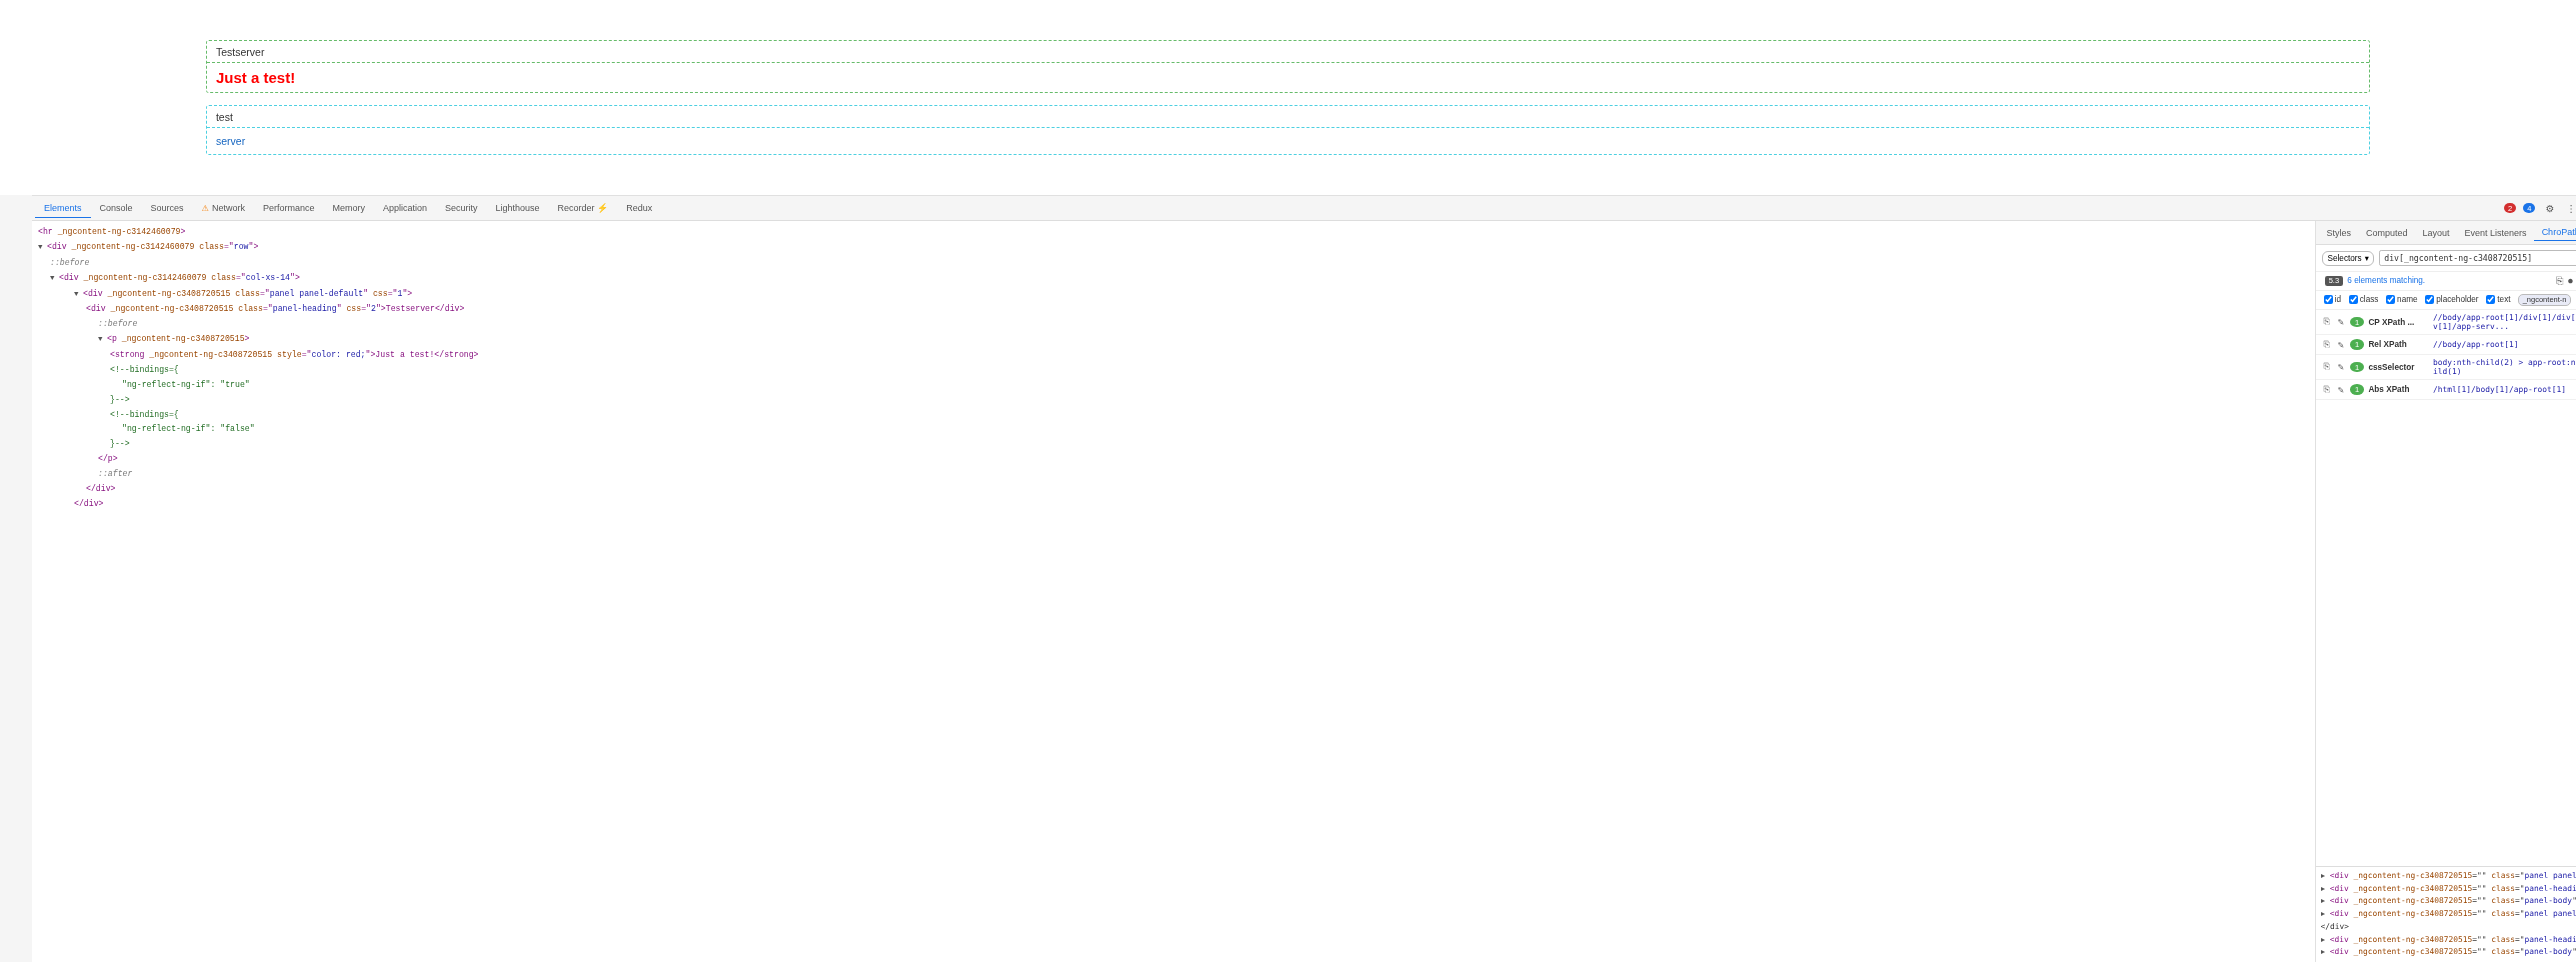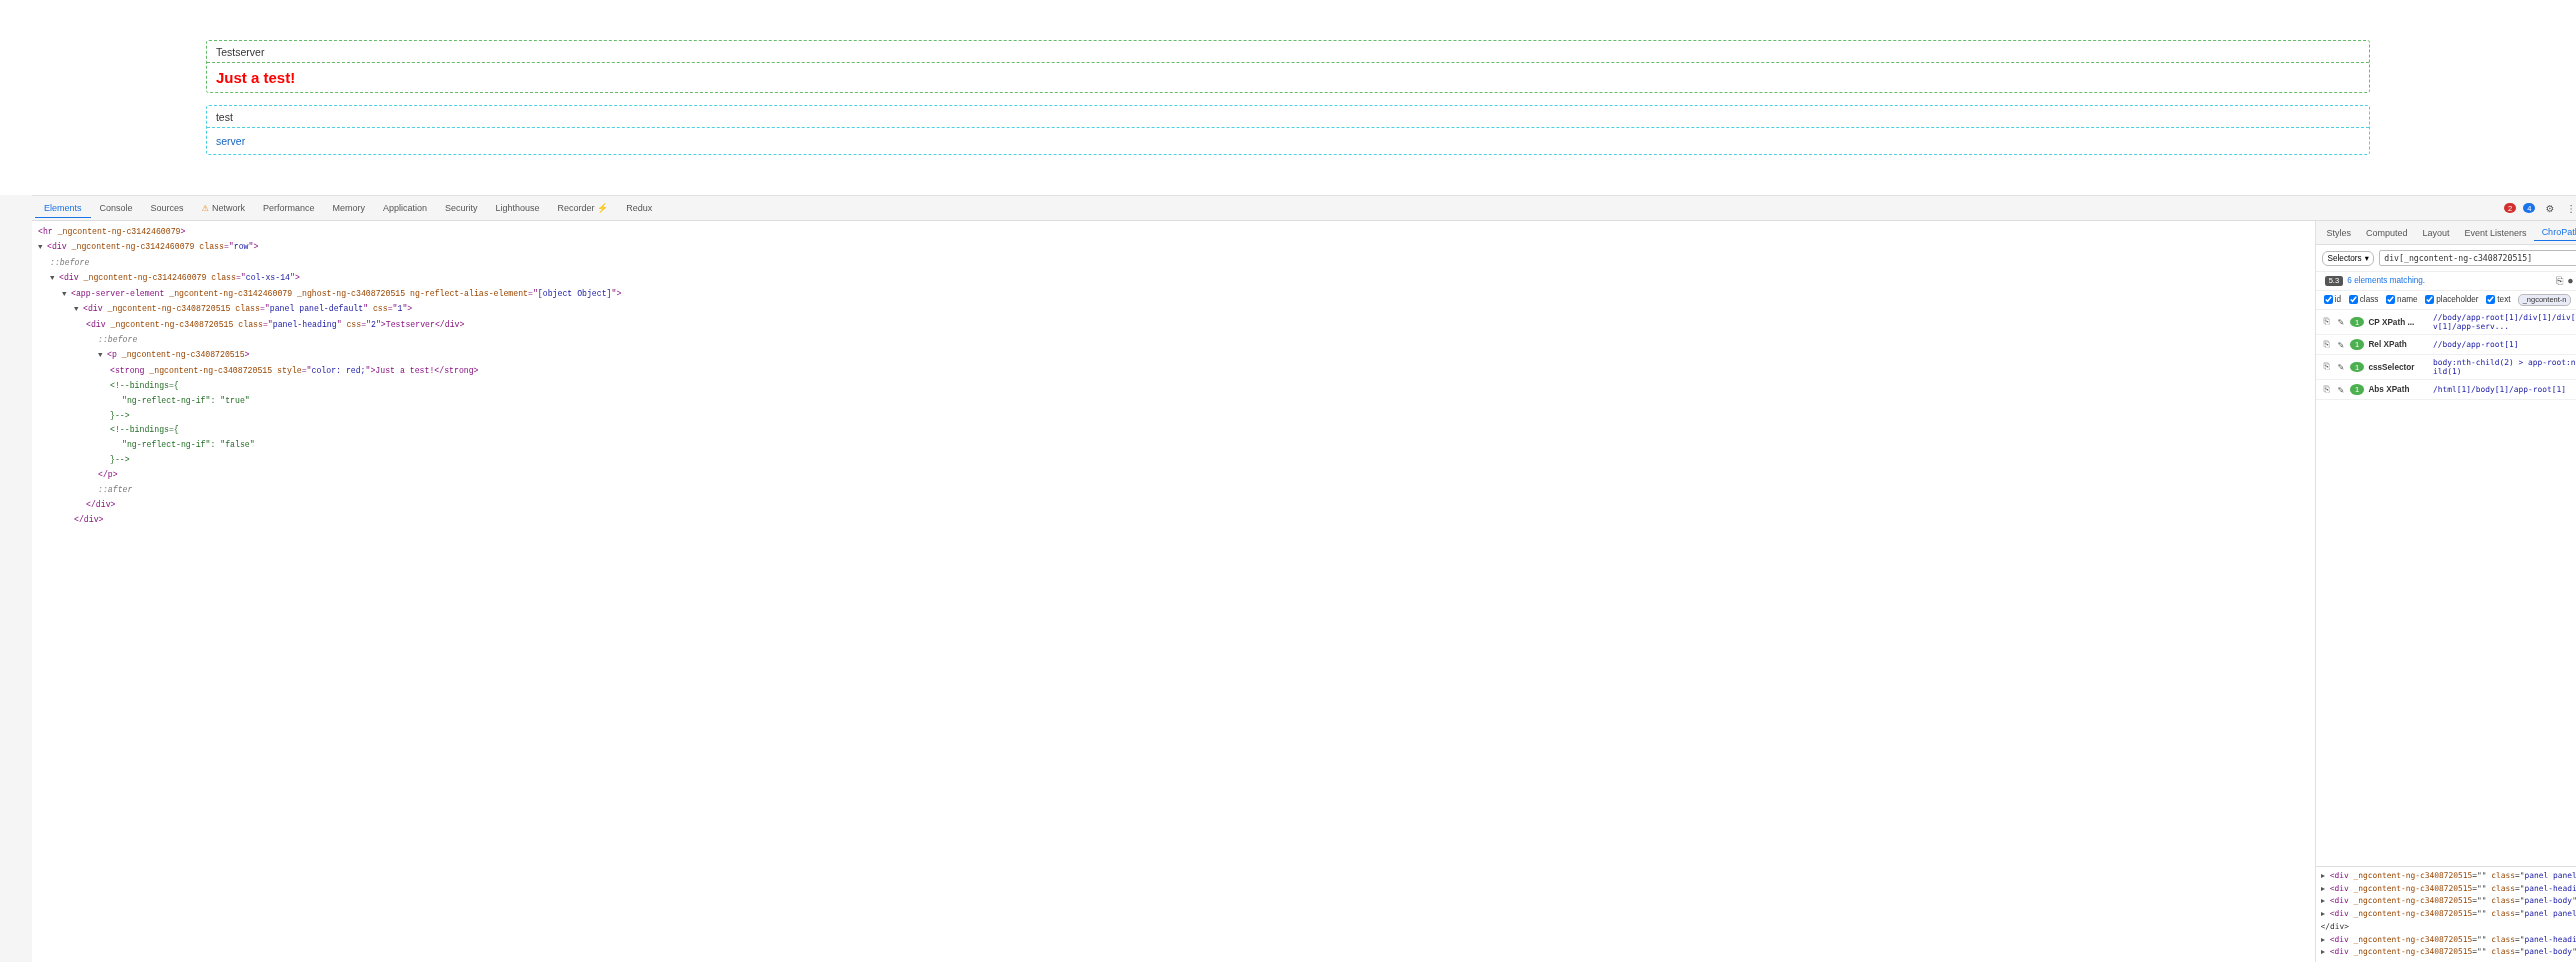--- a/index.html
+++ b/index.html
@@ -452,23 +452,20 @@
         <span class="tag">&lt;hr <span class="attr-name">_ngcontent-ng-c3142460079</span>&gt;</span>
       </div>
       <div class="tree-line indent-0">
         <span class="triangle">▼ </span><span class="tag">&lt;div <span class="attr-name">_ngcontent-ng-c3142460079</span> <span class="attr-name">class</span>="<span class="attr-val">row</span>"&gt;</span>
       </div>
       <div class="tree-line indent-1">
         <span class="pseudo">::before</span>
       </div>
       <div class="tree-line indent-1">
         <span class="triangle">▼ </span><span class="tag">&lt;div <span class="attr-name">_ngcontent-ng-c3142460079</span> <span class="attr-name">class</span>="<span class="attr-val">col-xs-14</span>"&gt;</span>
-      </div>
-      <div class="tree-line indent-2">
-        <span class="triangle">▼ </span><span class="tag">&lt;app-server-element <span class="attr-name">_ngcontent-ng-c3142460079</span> <span class="attr-name">_nghost-ng-c3408720515</span> <span class="attr-name">ng-reflect-alias-element</span>="<span class="attr-val">[object Object]</span>"&gt;</span>
       </div>
       <div class="tree-line indent-3">
         <span class="triangle">▼ </span><span class="tag">&lt;div <span class="attr-name">_ngcontent-ng-c3408720515</span> <span class="attr-name">class</span>="<span class="attr-val">panel panel-default</span>" <span class="attr-name">css</span>="<span class="attr-val">1</span>"&gt;</span>
       </div>
       <div class="tree-line indent-4">
         <span class="tag">&lt;div <span class="attr-name">_ngcontent-ng-c3408720515</span> <span class="attr-name">class</span>="<span class="attr-val">panel-heading</span>" <span class="attr-name">css</span>="<span class="attr-val">2</span>"&gt;Testserver&lt;/div&gt;</span>
       </div>
       <div class="tree-line indent-5">
         <span class="pseudo">::before</span>
       </div>

